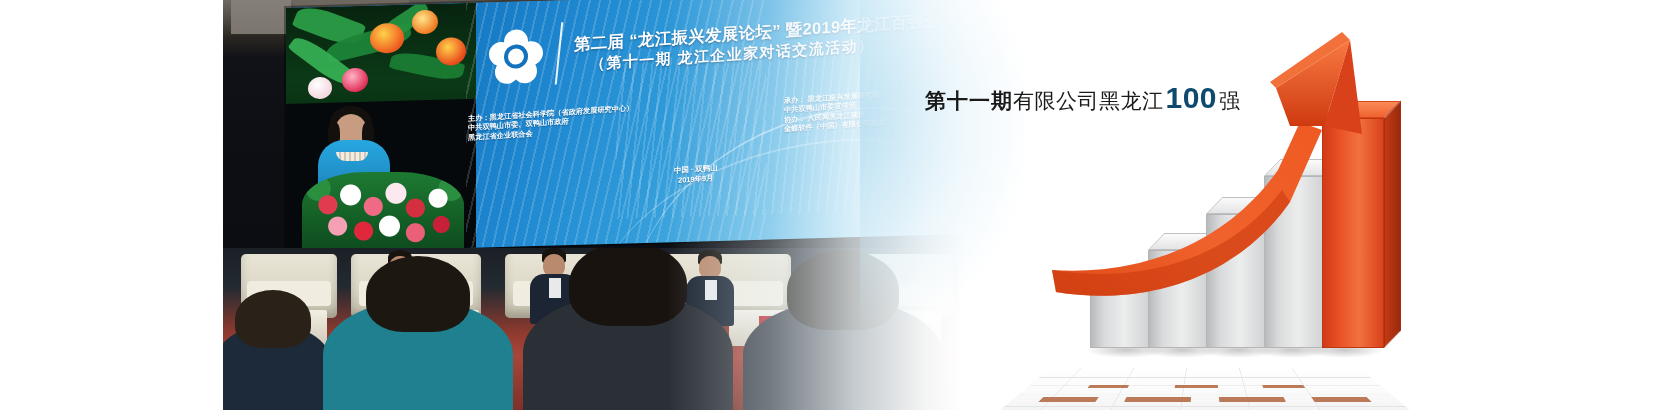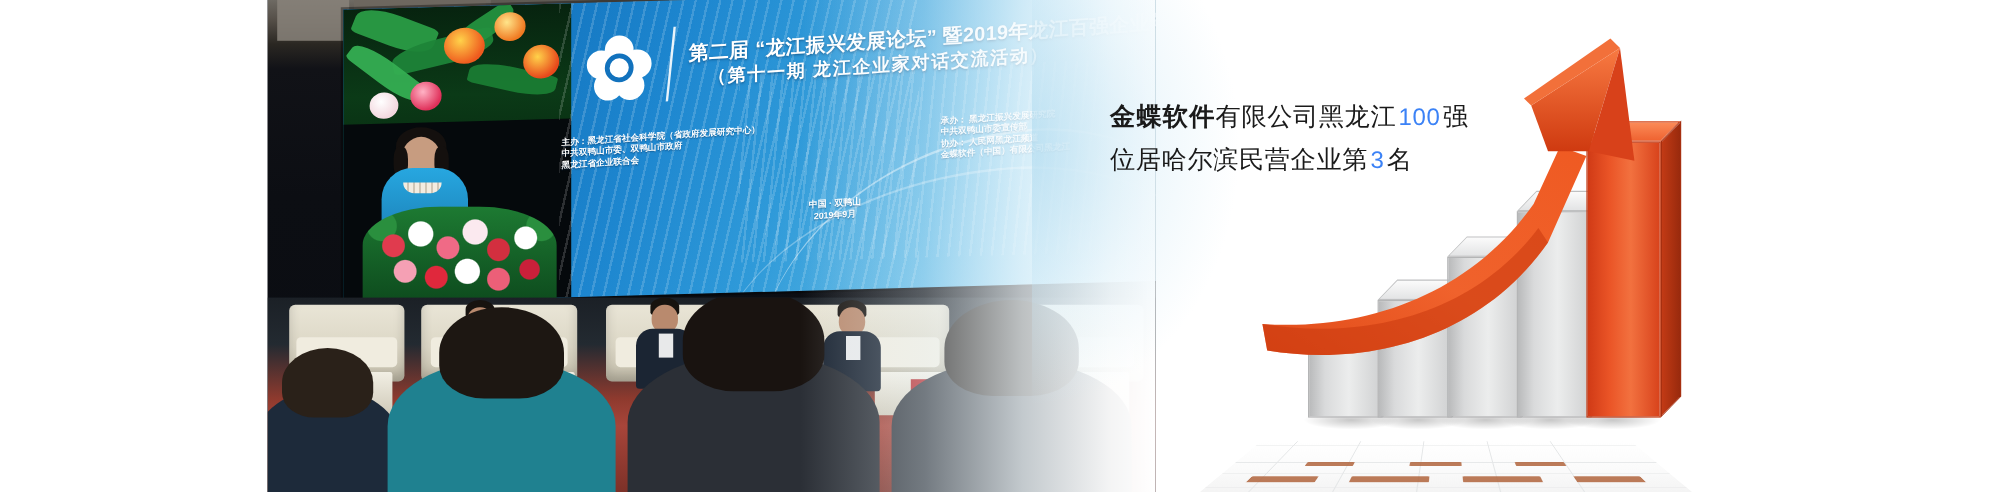--- a/index.html
+++ b/index.html
@@ -197,21 +197,21 @@
   
   #claims{
     position:absolute;left:925px;top:80px;width:420px;
     color:#1a1a1a;
     font-size:21px;line-height:36px;
     letter-spacing:.5px;
     white-space:nowrap;
   }
   #claims .line{display:block;}
   #claims .strong{font-weight:bold;letter-spacing:1px;}
-  #claims .num{color:#3b82f6;font-weight:normal;font-size:20px;padding:0 2px;}
+  #claims .num{color:#0c4a6e;font-weight:bold;font-size:30px;padding:0 2px;}
 
   
   #chart{position:absolute;left:990px;top:30px;width:420px;height:380px;}
 
   
   #floor{
     position:absolute;left:10px;bottom:0;width:410px;height:120px;
     background:linear-gradient(180deg,#ffffff 0%,#fbfbfb 60%,#f4f4f4 100%);
     transform:perspective(320px) rotateX(62deg);
     transform-origin:bottom center;
@@ -373,22 +373,21 @@
       <div class="aud a4">
           <div class="ahead"></div>
         </div>
     </div>
   </div>
 
   <div id="photo-fade"></div>
   <div id="blue-wash"></div>
 
   <div id="claims">
-    <span class="line" id="cl1"><span class="strong">金蝶软件</span><span>有限公司黑龙江</span><span class="num">100</span><span>强</span></span>
-    <span class="line" id="cl3"><span>位居哈尔滨民营企业第</span><span class="num">3</span><span>名</span></span>
+    <span class="line" id="cl1"><span class="strong">第十一期</span><span>有限公司黑龙江</span><span class="num">100</span><span>强</span></span>
   </div>
 
   <div id="chart">
     <div id="floor">
       <div class="floor-line" style="top:12px;"></div>
       <div class="floor-line" style="top:34px;"></div>
       <div class="floor-line" style="top:58px;"></div>
       <div class="floor-line" style="top:84px;"></div>
       <div class="floor-line" style="top:112px;"></div>
       <div class="floor-vline" style="left:40px;"></div>

